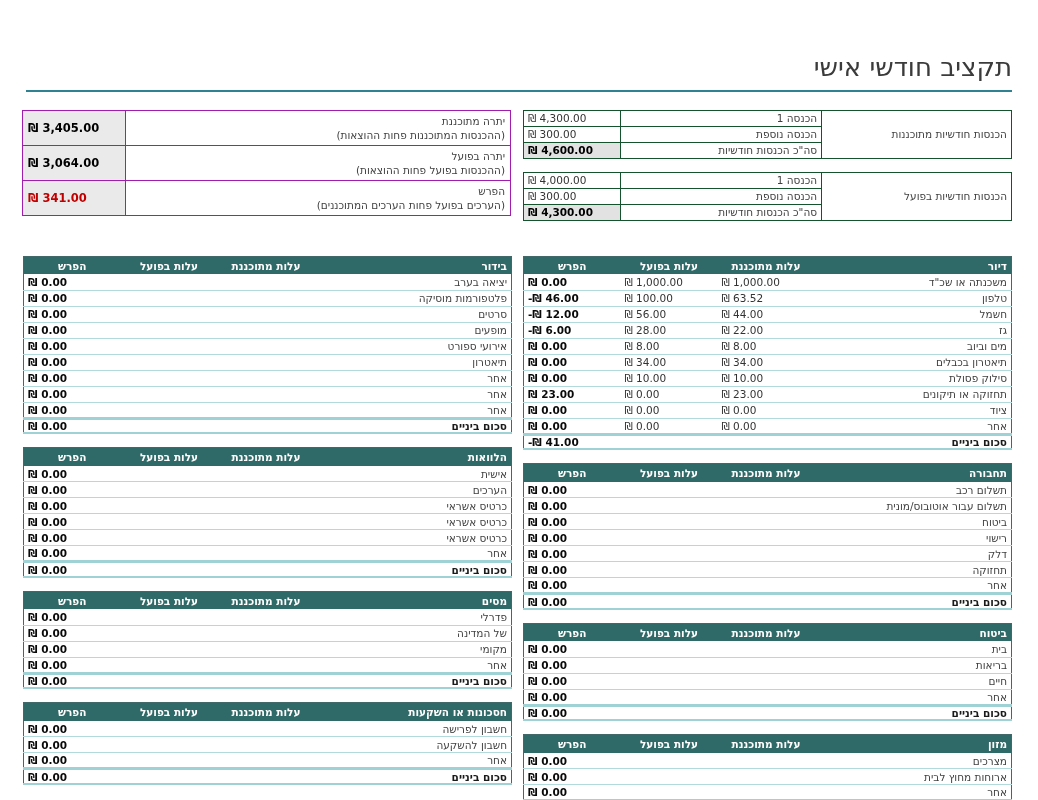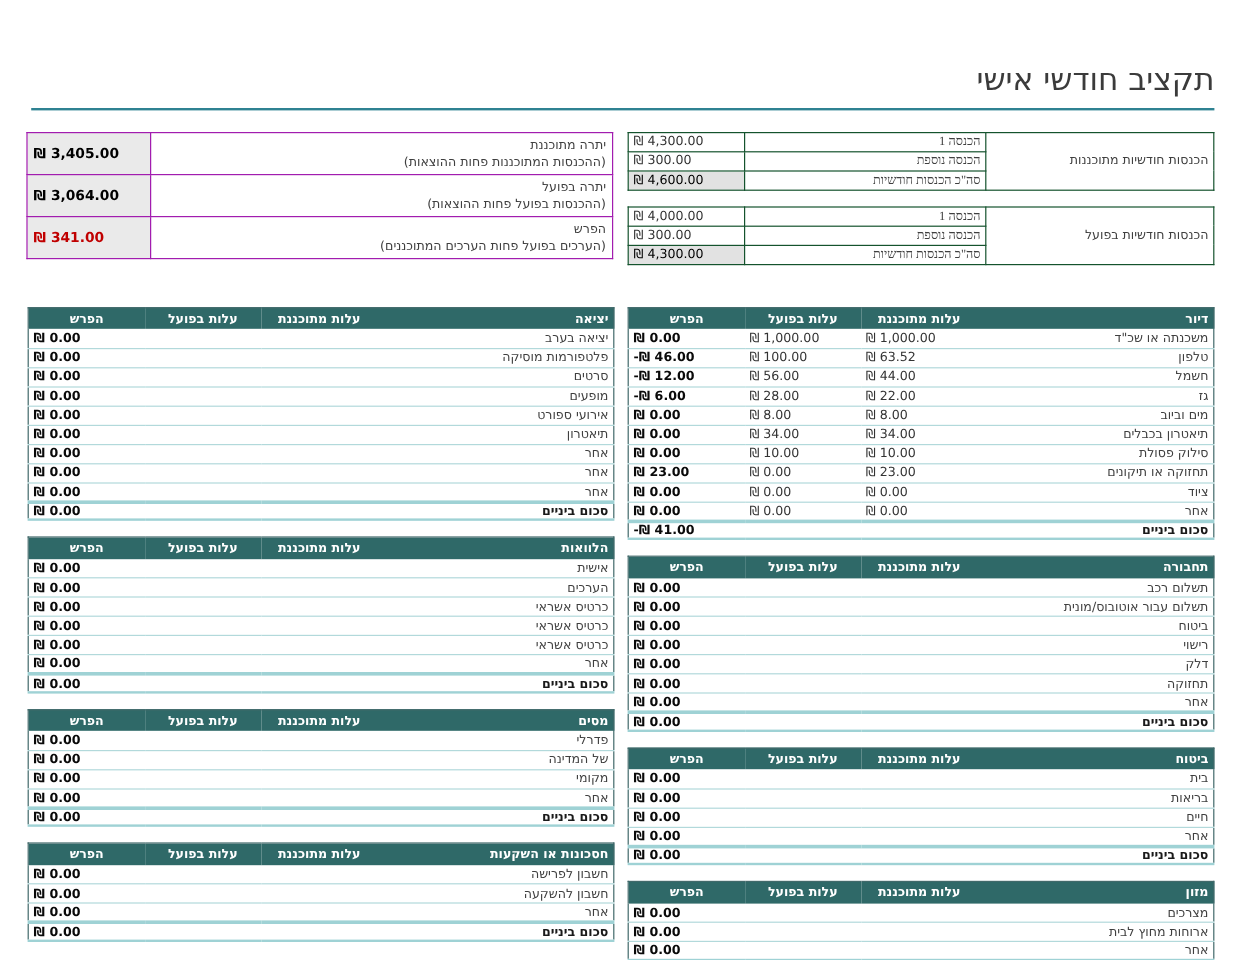--- a/index.html
+++ b/index.html
@@ -15,23 +15,23 @@
   .page{padding:22px 26px 0 26px;margin-top:31px;}
   h1.title{margin:0;font-size:26px;font-weight:400;color:#3B3B3B;text-align:right;line-height:1.15;}
   .rule{height:2px;background:var(--rule);margin-top:7px;}
   .top{display:flex;gap:12px;margin-top:18px;align-items:flex-start;}
   .half{width:489px;flex:0 0 auto;}
 
   
   table.income-table{border-collapse:collapse;width:100%;margin-bottom:13px;font-size:10.5px;table-layout:fixed;}
   table.income-table td{border:1px solid #14532d;height:16px;padding:0 4px;overflow:hidden;}
   td.inc-cat{width:188px;text-align:right;color:#3F3F3F;}
-  td.inc-label{width:199px;text-align:right;font-family:Liberation Serif, serif;}
+  td.inc-label{width:199px;text-align:right;}
   td.inc-val{width:96px;text-align:left;color:#333;}
-  td.inc-val.total{background:var(--total-bg);font-weight:normal;color:#000;}
+  td.inc-val.total{background:var(--total-bg);font-weight:bold;color:#000;}
 
   
   table.summary-table{border-collapse:collapse;width:100%;font-size:10.5px;table-layout:fixed;}
   table.summary-table td{border:1px solid #a21caf;}
   table.summary-table tr{height:35px;}
   td.sum-label{text-align:right;padding:2px 5px;line-height:14px;}
   td.sum-value{width:103px;text-align:left;padding:0 5px;font-weight:bold;font-size:11.5px;background:var(--value-bg);color:#000;}
   td.sum-value.neg{color:var(--negative);}
 
   
@@ -340,21 +340,21 @@
               <td class="num"></td>
               <td class="num diff"><span class="money">₪ 0.00</span></td>
             </tr>
           </tbody>
         </table>
       </div>
     <div class="col" id="col-left">
         <table class="exp">
           <thead>
             <tr>
-              <th class="cat">יציאה</th>
+              <th class="cat">בידור</th>
               <th class="nh">עלות מתוכננת</th>
               <th class="nh">עלות בפועל</th>
               <th class="nh">הפרש</th>
             </tr>
           </thead>
           <tbody>
             <tr>
               <td class="lbl">יציאה בערב</td>
               <td class="num"></td>
               <td class="num"></td>

